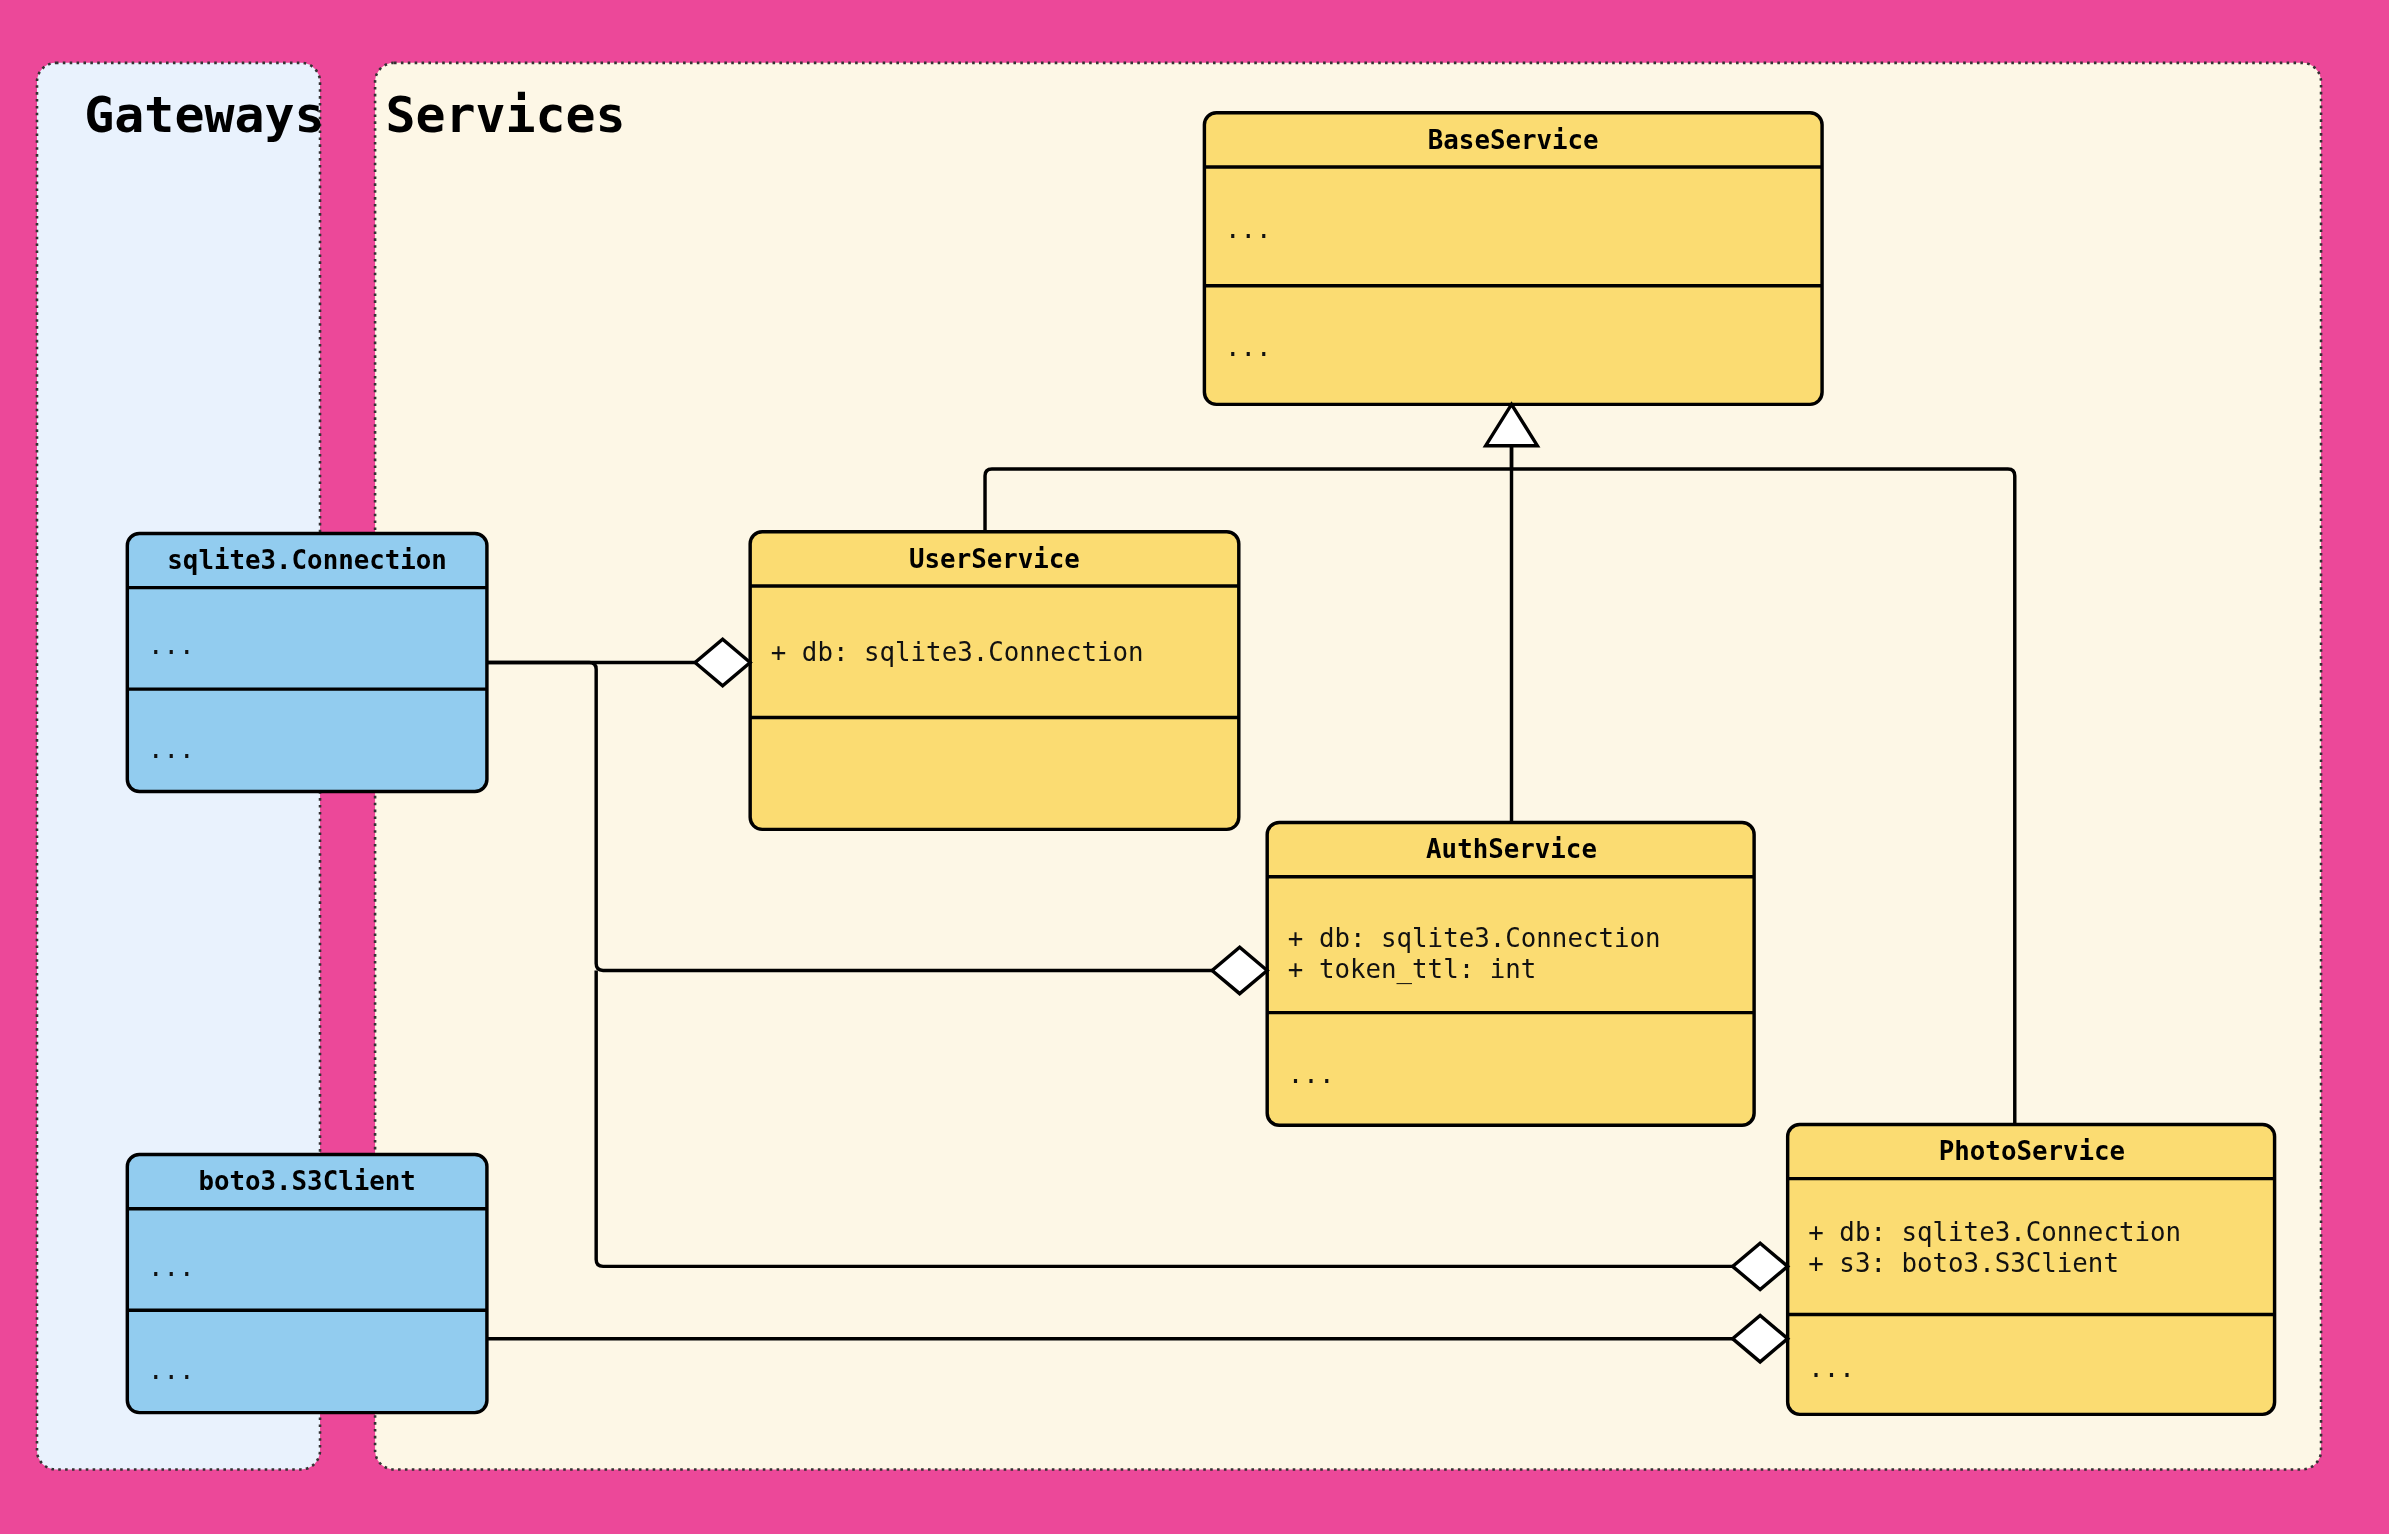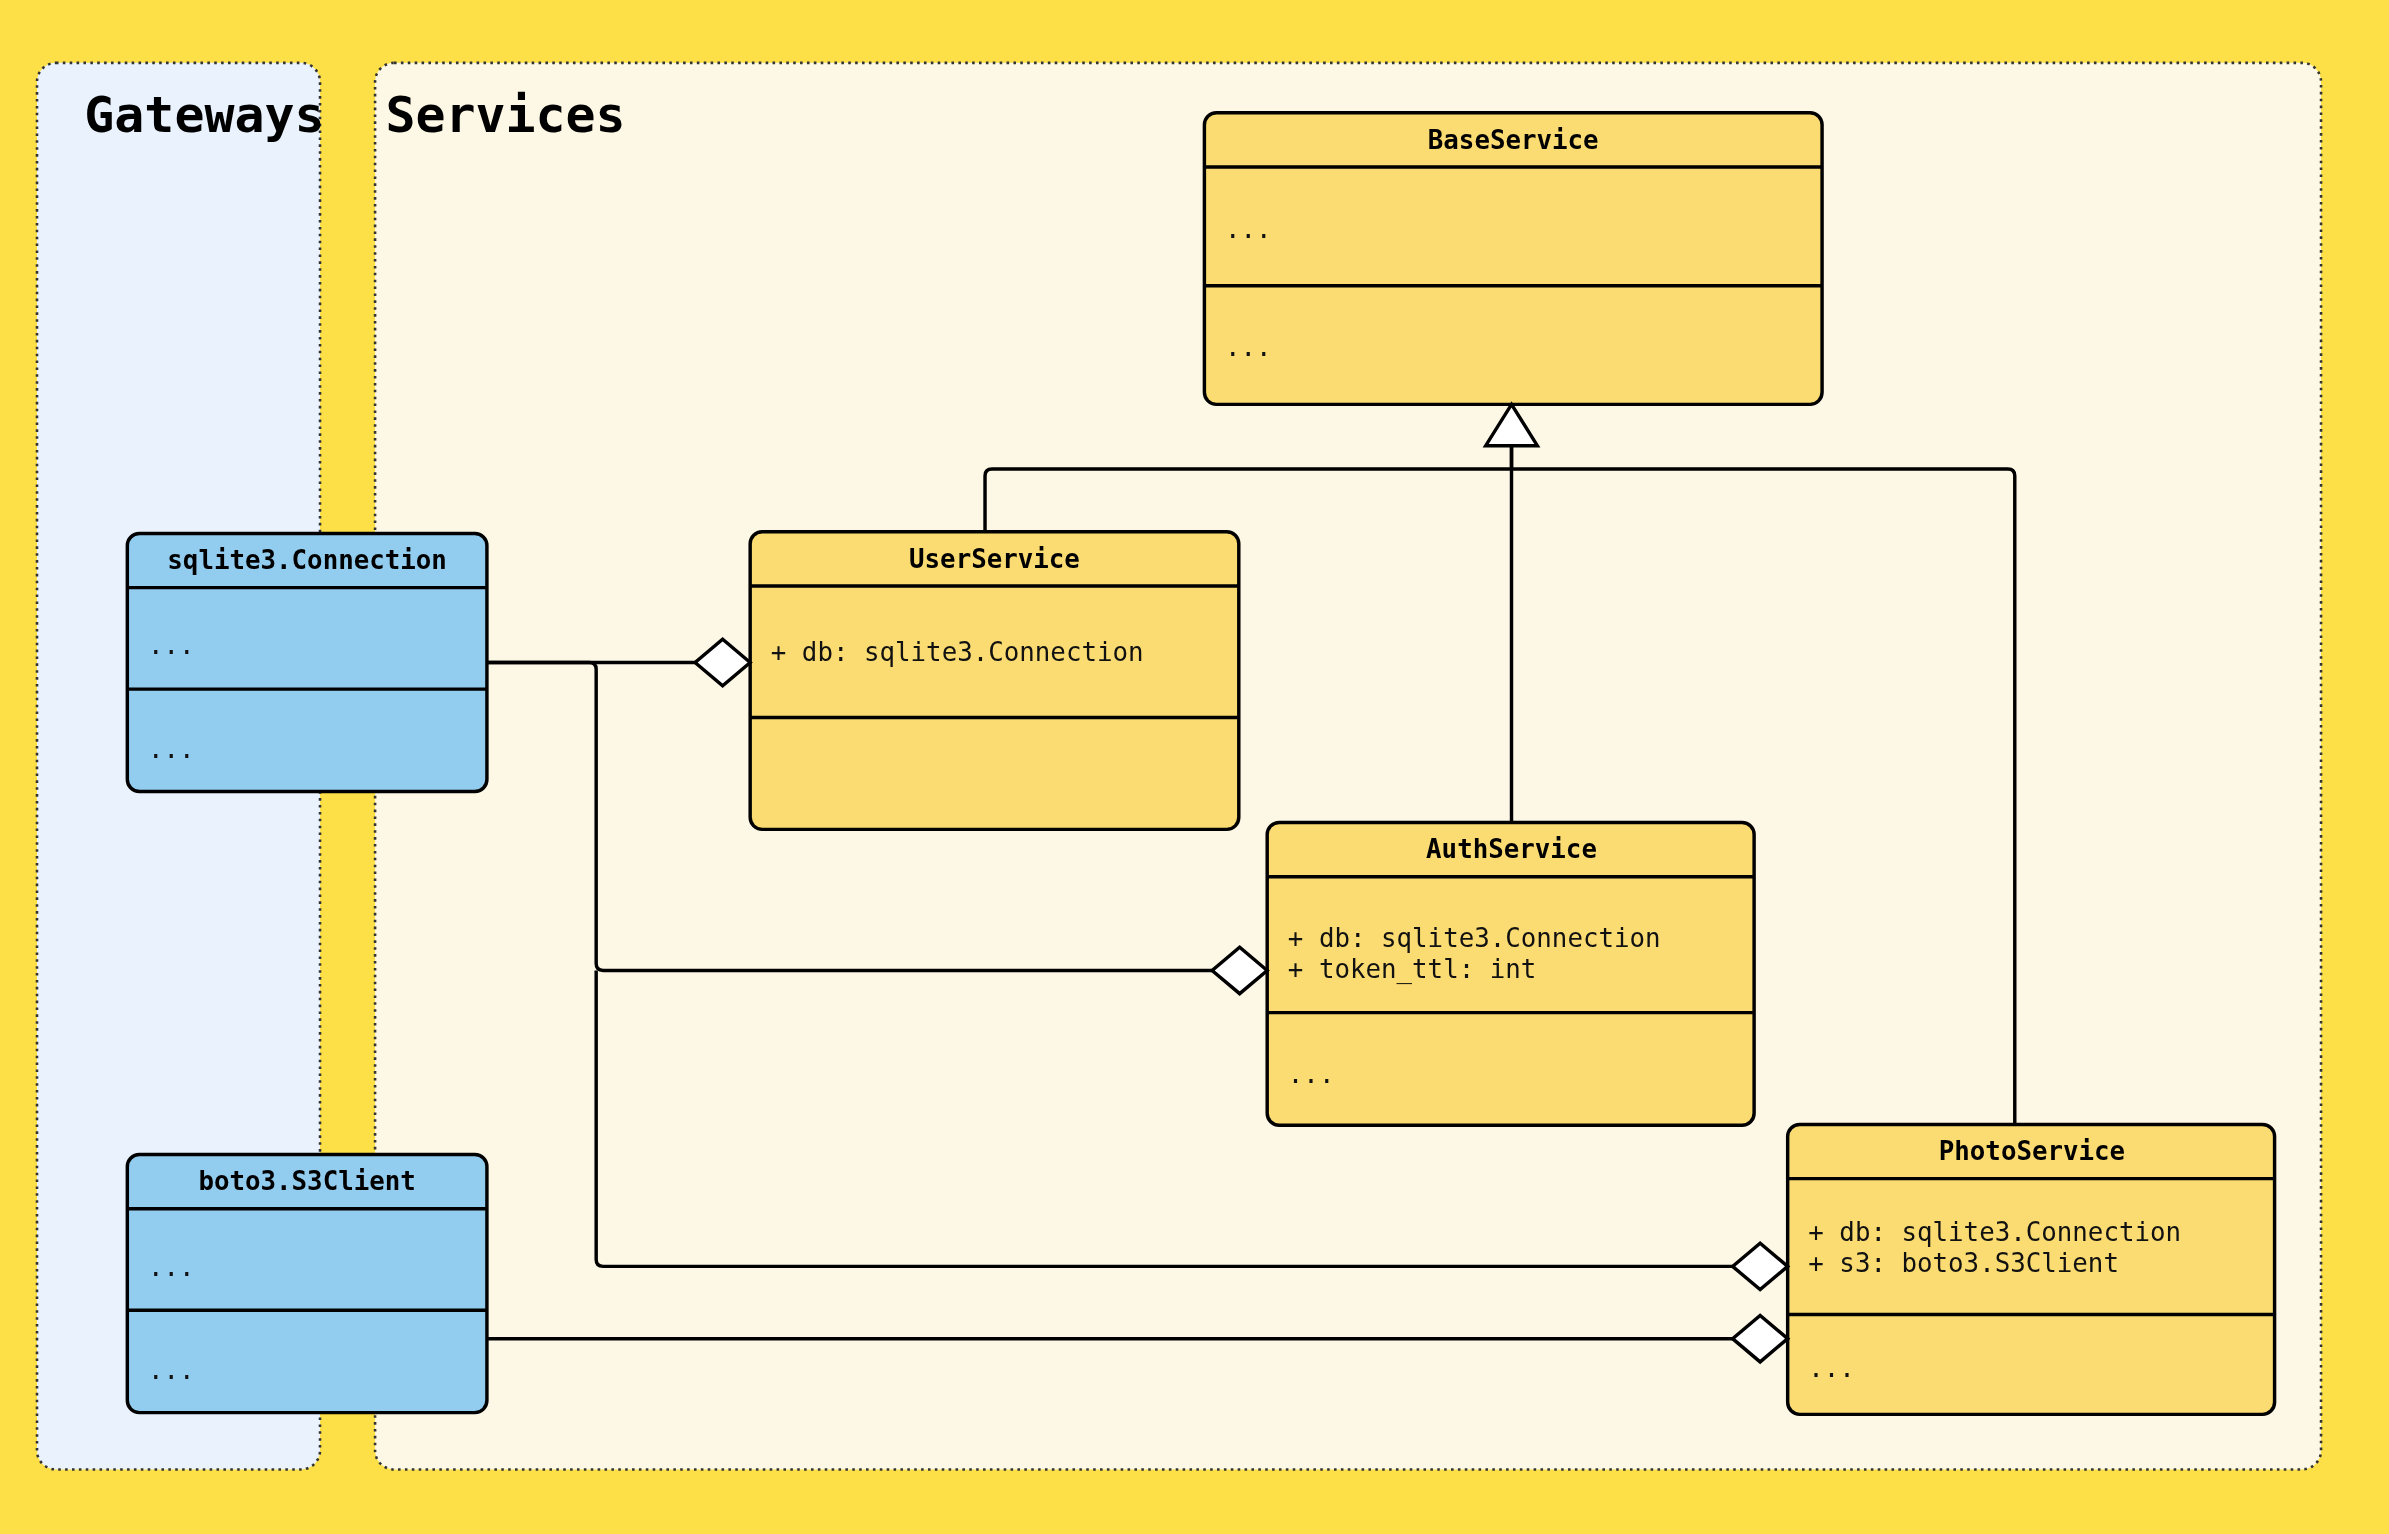--- a/index.html
+++ b/index.html
@@ -4,21 +4,21 @@
 <style>
   html, body {
     margin: 0;
     padding: 0;
     background: #ffffff;
   }
   #diagram-root {
     position: relative;
     width: 2389px;
     height: 1534px;
-    background: #fde047;
+    background: #ec4899;
     font-family: "DejaVu Sans Mono", "Liberation Mono", monospace;
     overflow: hidden;
   }
   svg.canvas {
     position: absolute;
     inset: 0;
     width: 2389px;
     height: 1534px;
     display: block;
   }

